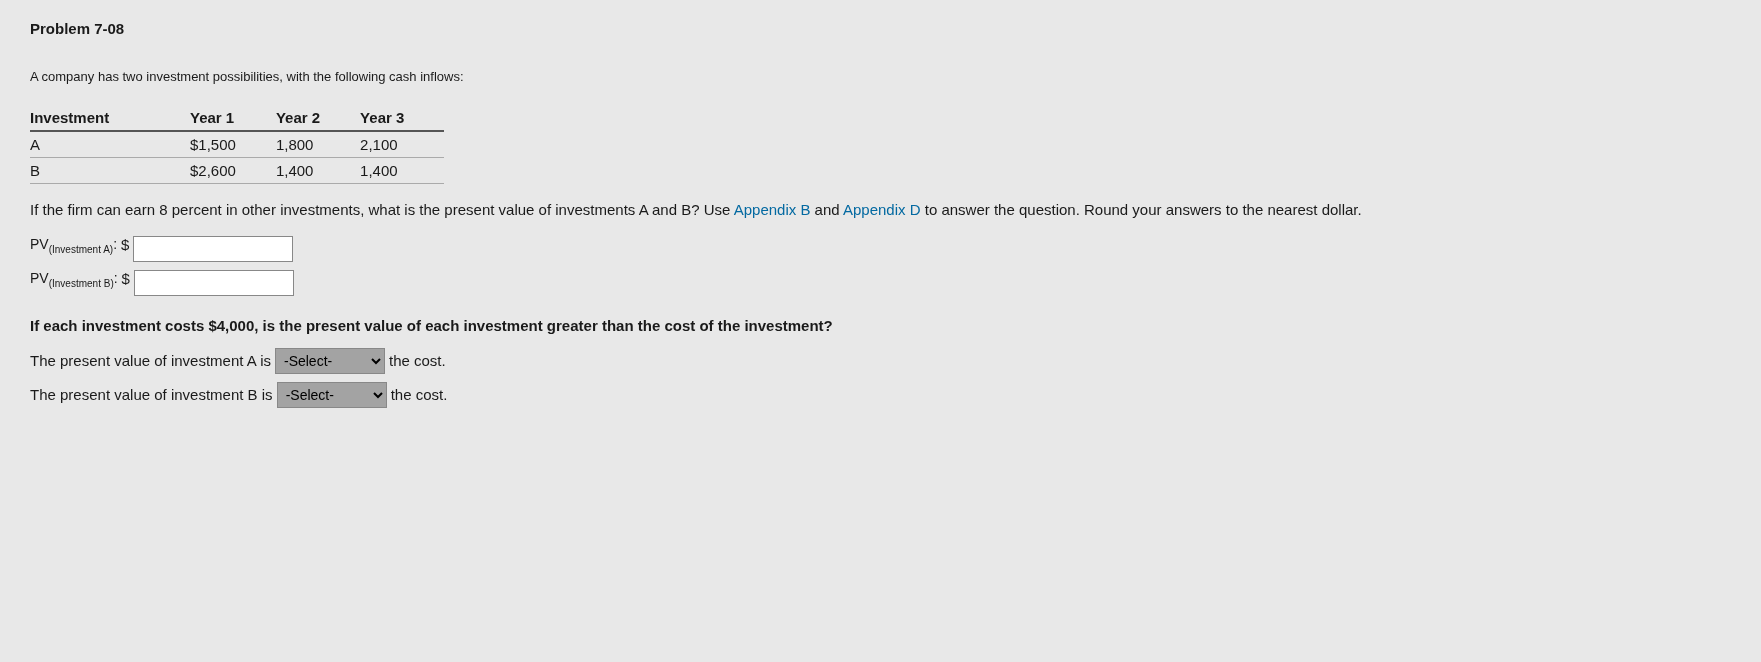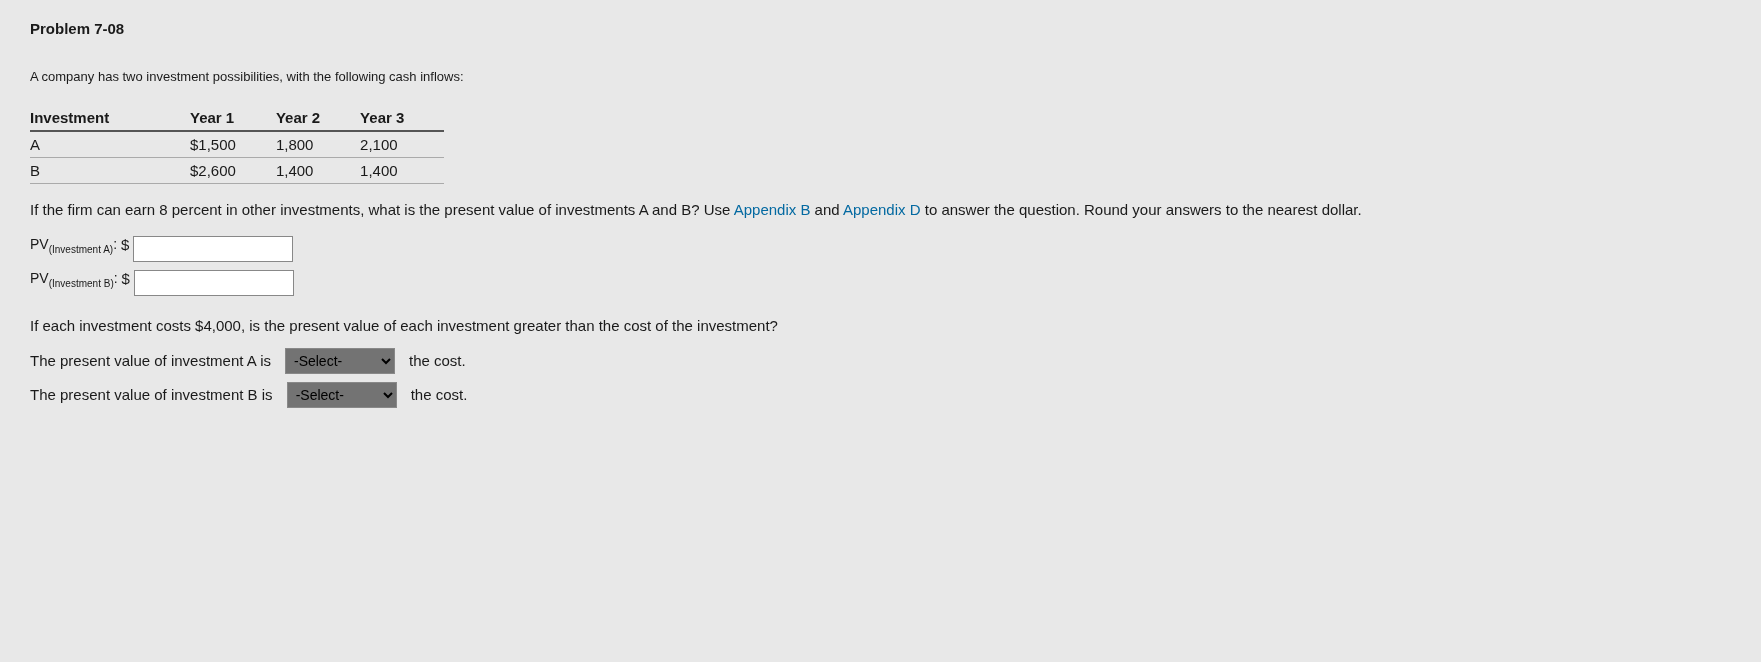--- a/index.html
+++ b/index.html
@@ -106,38 +106,38 @@
     }
 
     .section-gap {
       margin-bottom: 18px;
     }
 
     .comparison-text {
       font-size: 15px;
       margin-bottom: 10px;
       line-height: 1.6;
+      font-weight: bold;
     }
 
     .comparison-row {
       display: flex;
       align-items: center;
       margin-bottom: 8px;
       font-size: 15px;
-      gap: 10px;
     }
 
     .comparison-row .static-text {
       margin-right: 4px;
     }
 
     .select-dropdown {
       height: 26px;
       border: 1px solid #888;
-      background-color: #737373;
+      background-color: #a3a3a3;
       font-size: 14px;
       padding: 0 4px;
       margin-right: 4px;
       min-width: 110px;
       appearance: auto;
     }
 
     .link-text {
       color: #0369a1;
       text-decoration: none;

